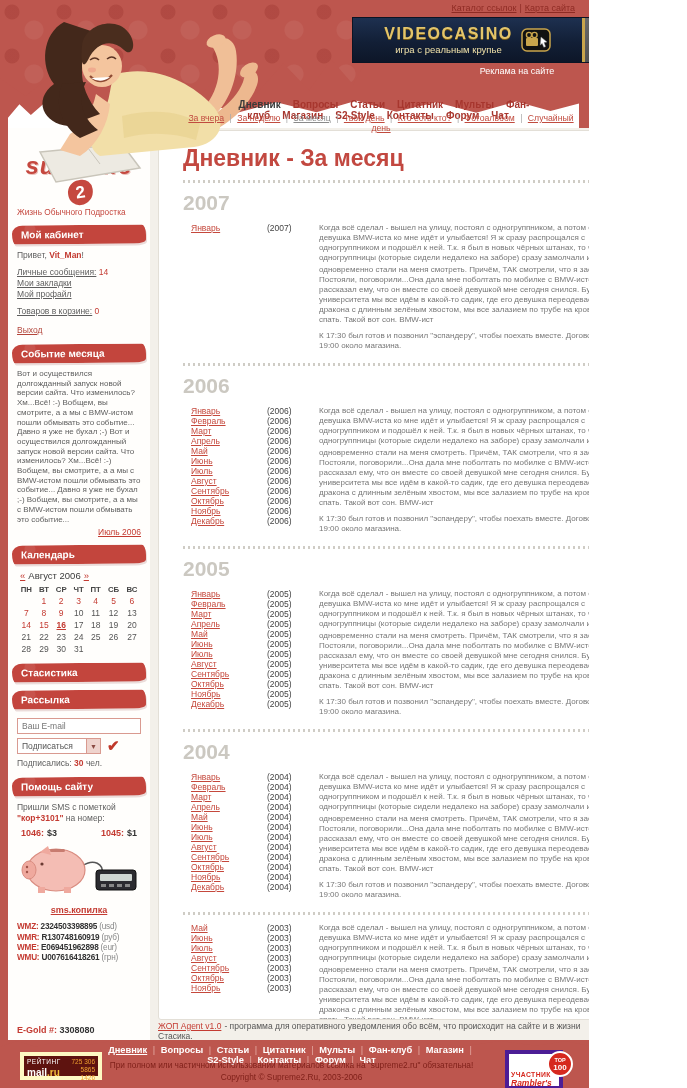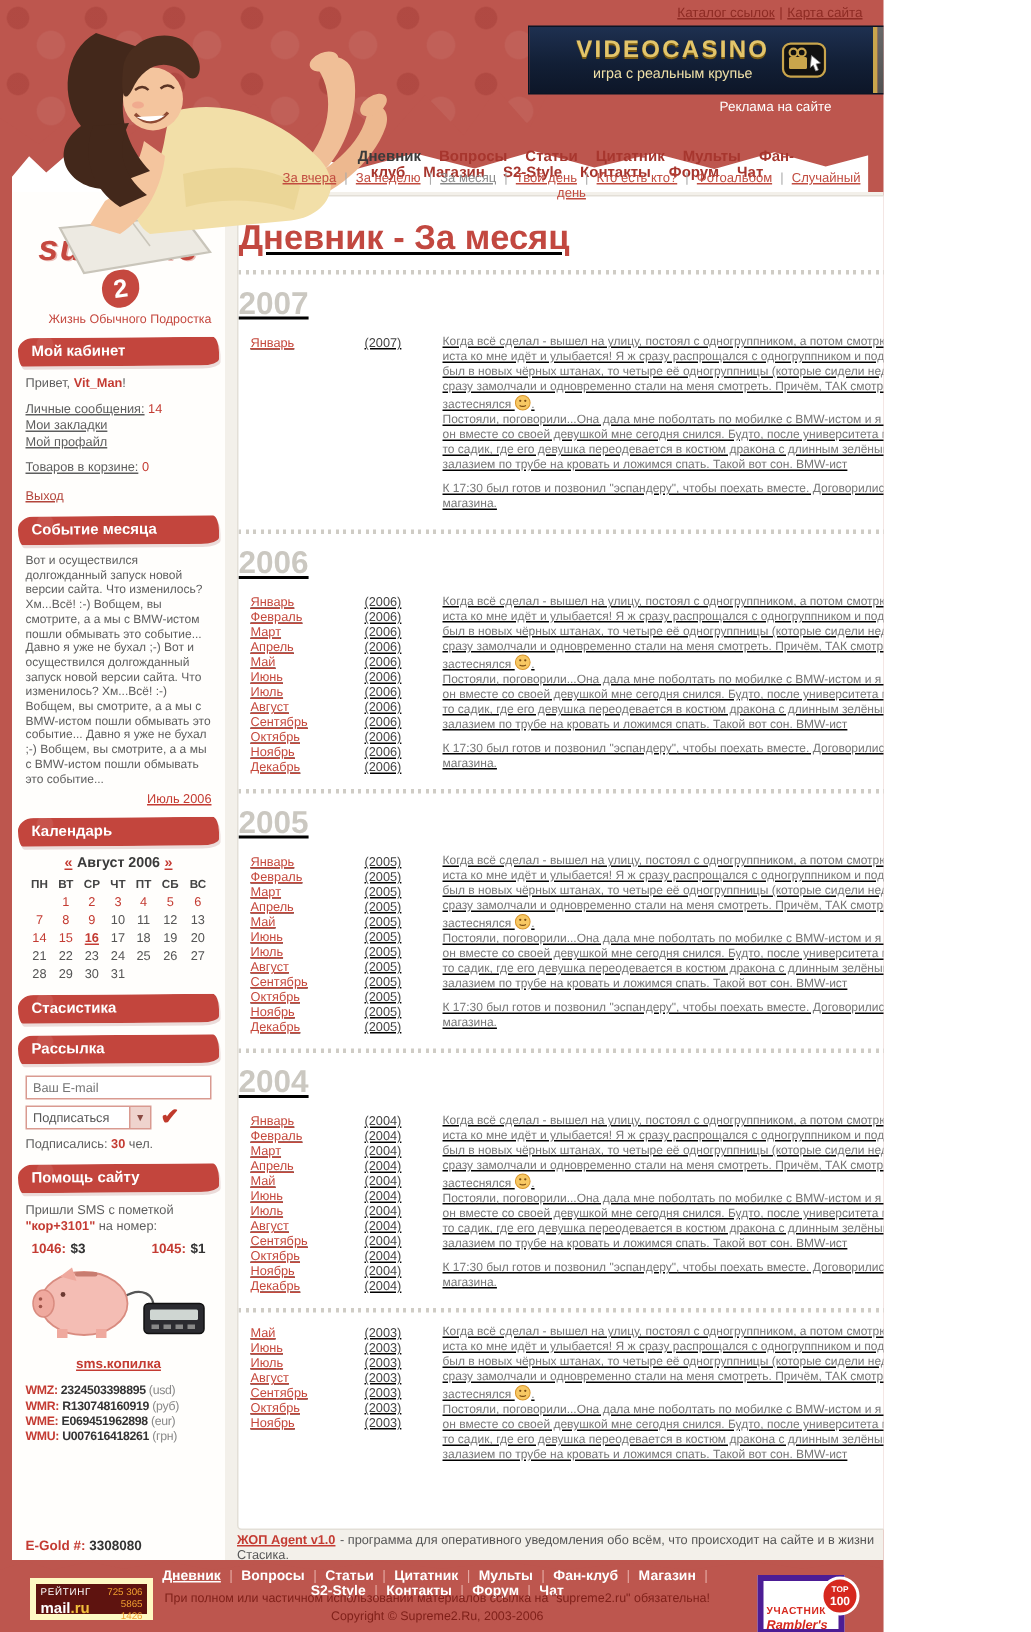--- a/index.html
+++ b/index.html
@@ -39,33 +39,33 @@
   .subnav a { color:#C14B3F; text-decoration:underline; }
   .subnav a.active { color:#8A8A8A; }
   .subnav .sep { color:#AAA; margin:0 3px; }
 
   
   #sidebar { position:absolute; left:8px; top:128px; width:142px; height:912px; background:#FFFEFC; z-index:2; padding:14px 9px 0 9px; overflow:hidden; }
   .logo { text-align:center; margin-top:10px; }
   .logo-text { font-size:24px; font-weight:bold; font-style:italic; color:#C5483F; letter-spacing:1px; text-shadow:1px 1px 0 #EBC0BA; }
   .logo-2 { display:inline-block; width:25px; height:25px; line-height:25px; text-align:center; background:#C5483F; color:#FFF;
     font-size:17px; font-weight:bold; border-radius:50% 42% 55% 46%; margin-left:3px; transform:rotate(-8deg); vertical-align:2px; }
-  .tagline { text-align:right; font-size:8.3px; color:#C5483F; margin-top:2px; }
+  .tagline { text-align:left; font-size:8.3px; color:#C5483F; margin-top:2px; }
   .sec-h { margin:8px -5px 6px -5px; background:#C3453D; color:#FFF; font-weight:bold; font-size:10px; padding:4px 9px;
     border-radius:12px 5px 14px 4px / 10px 12px 5px 12px; box-shadow:1px 2px 0 rgba(120,30,25,.15); transform:rotate(-.4deg);
     background-image:radial-gradient(circle at 18px 4px, rgba(255,255,255,.08) 5px, transparent 6px); }
   .side-txt { font-size:8.5px; color:#5E5E5E; line-height:11px; }
   .side-txt a { color:#5E5E5E; }
   .red-val { color:#C43B32; }
   .logout a { color:#B3453B; }
   .gap4 { height:4px; } .gap6 { height:6px; } .gap8 { height:8px; }
   .event-text { font-size:8px; line-height:9.7px; color:#5E5E5E; }
   .event-date { text-align:right; margin-top:3px; font-size:8.5px; }
   .event-date a { color:#C43B32; }
-  .cal-title { text-align:center; font-size:9.5px; font-weight:bold; color:#3A3A3A; margin:2px 0 3px; }
+  .cal-title { text-align:left; font-size:9.5px; font-weight:normal; color:#3A3A3A; margin:2px 0 3px; }
   .cal-title a { color:#C43B32; text-decoration:underline; margin:0 3px; }
   table.cal { width:100%; border-collapse:collapse; }
   table.cal th { font-size:7.8px; color:#444; padding:1px 0; }
   table.cal td { font-size:8.5px; text-align:center; padding:1px 0; line-height:10px; }
   td.c-l a { color:#C43B32; text-decoration:none; }
   td.c-p { color:#555; }
   td.c-t a { color:#C43B32; font-weight:bold; text-decoration:underline; }
   .stat-row { display:flex; justify-content:flex-start; gap:3px; font-size:8.5px; color:#5E5E5E; line-height:11px; }
   .email-input { width:100%; height:16px; border:1px solid #D99A90; font-size:8.5px; color:#888; padding:0 4px; font-family:"Liberation Sans",sans-serif; }
   .sub-row { display:flex; align-items:center; gap:6px; margin-top:4px; }
@@ -82,34 +82,34 @@
   .wallet-row { font-size:8.2px; line-height:10.4px; white-space:nowrap; letter-spacing:-.2px; }
   .wallet-row .wl { color:#C43B32; font-weight:bold; }
   .wallet-row .wv { color:#333; font-weight:bold; }
   .wallet-row .wc { color:#888; }
   .egold { position:absolute; left:9px; bottom:5px; font-size:9px; }
   .egold .wl { color:#C43B32; font-weight:bold; } .egold .wv { color:#333; font-weight:bold; }
 
   
   #main { position:absolute; left:150px; top:128px; width:527px; height:912px; background:#F3F0EA; z-index:2; }
   #card { position:absolute; left:8px; top:2px; right:2px; bottom:20px; background:#FFF; border:1px solid #E3DFD7;
-    border-radius:14px 3px 3px 3px; padding:10px 0; overflow:hidden;text-decoration:underline; }
+    border-radius:14px 3px 3px 3px; padding:10px 24px; overflow:hidden; }
   .page-title { font-size:23px; font-weight:bold; color:#C24840; margin:4px 0 8px; }
   .dots { height:3px; margin:4px 0 8px; background-image:repeating-linear-gradient(90deg,#CFCCC5 0 2px,transparent 2px 5px); }
   .year-head { font-size:21px; font-weight:bold; color:#CBC8C1; margin:2px 0 8px; }
   .year-row { display:flex; margin-bottom:6px; }
   .months-col { width:84px; padding-left:8px; }
   .months-col a { display:block; font-size:8.5px; line-height:10px; color:#C5483C; }
   .paren-col { width:52px; }
   .paren-col div { font-size:8.5px; line-height:10px; color:#444; }
   .post { flex:1; font-size:8px; line-height:10px; color:#777; padding-right:4px; }
   .post p { margin:0 0 6px; }
   #agent-row { position:absolute; left:8px; right:4px; bottom:2px; height:15px; font-size:8.5px; color:#555;
     display:flex; justify-content:space-between; align-items:center; }
-  #agent-row .agent-name { color:#C43B32; font-weight:bold; text-decoration:underline; margin-right:3px; }
+  #agent-row .agent-name { color:#C43B32; font-weight:normal; text-decoration:underline; margin-right:3px; }
   #agent-row .dl a { color:#C43B32; text-decoration:underline; }
   #agent-row .dl .size { color:#777; }
 
   
   #footer { position:absolute; left:0; right:0; bottom:0; height:48px; background:#BD564E; z-index:10;
     clip-path:polygon(0 14%,3% 2%,6% 14%,10% 2%,14% 12%,19% 2%,24% 14%,30% 4%,36% 14%,43% 2%,50% 12%,57% 2%,64% 14%,71% 4%,78% 14%,85% 2%,91% 12%,96% 2%,100% 12%,100% 100%,0 100%); }
   .mailru { position:absolute; left:20px; top:12px; width:82px; height:28px; background:#5E130F; border:4px solid #fef9c3; padding:2px 3px; }
   .m-row { display:flex; justify-content:space-between; line-height:8px; }
   .m-lbl { color:#FFF; font-size:6.5px; letter-spacing:.5px; }
   .m-cnt { color:#F0A030; font-size:6.5px; text-align:right; }

